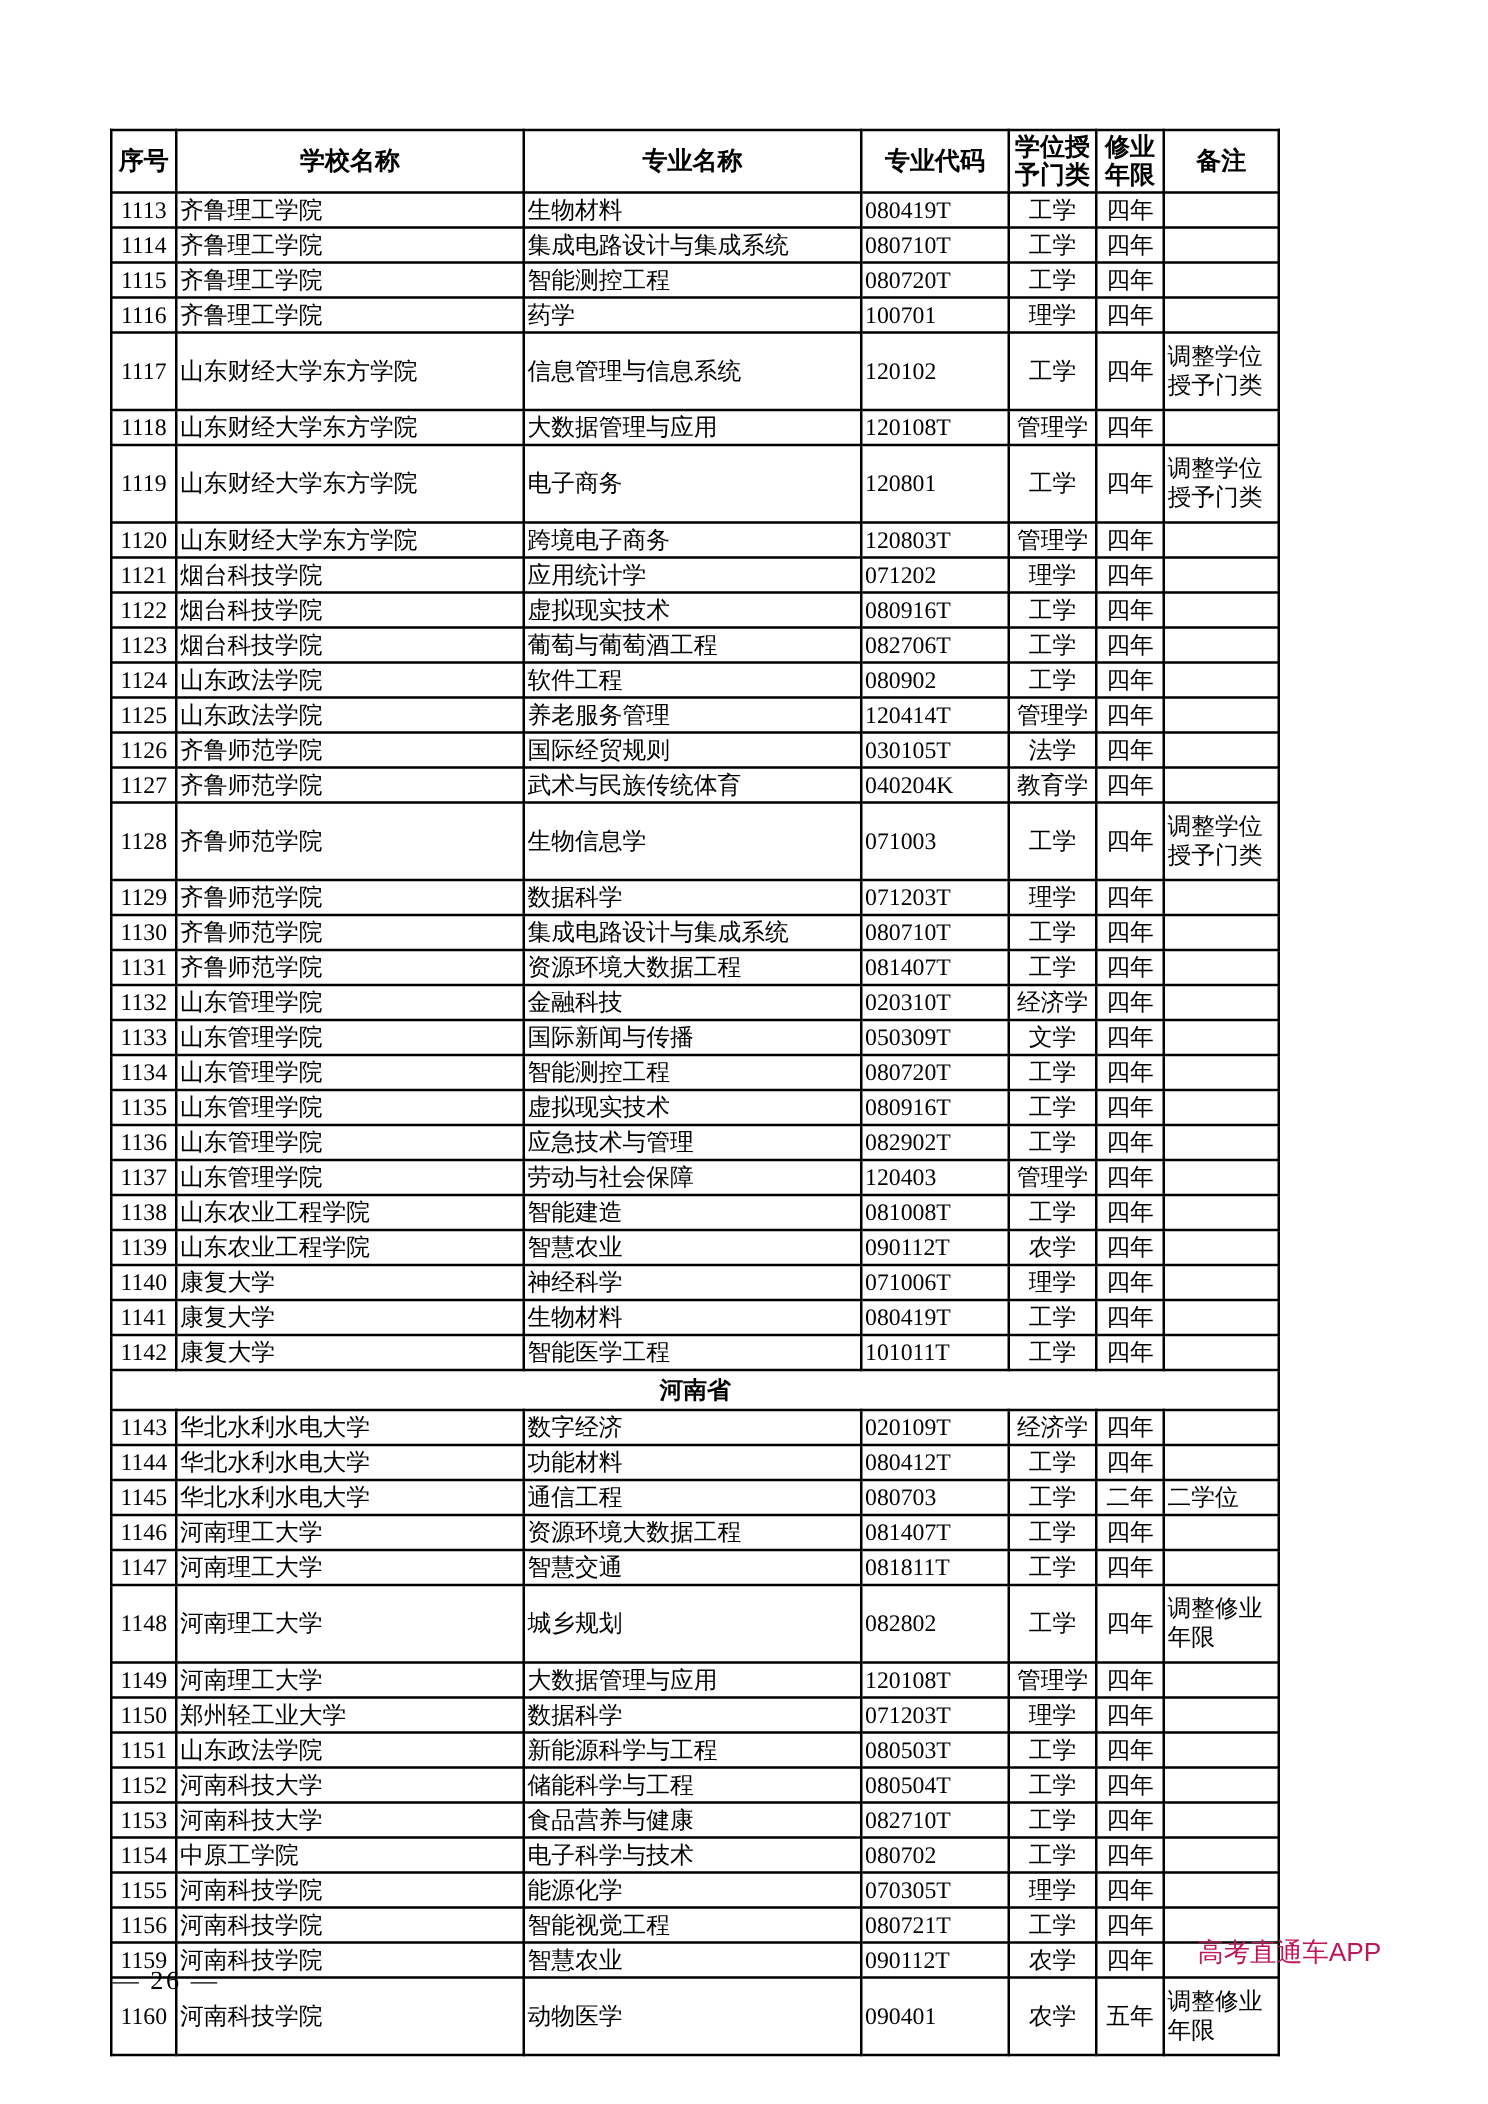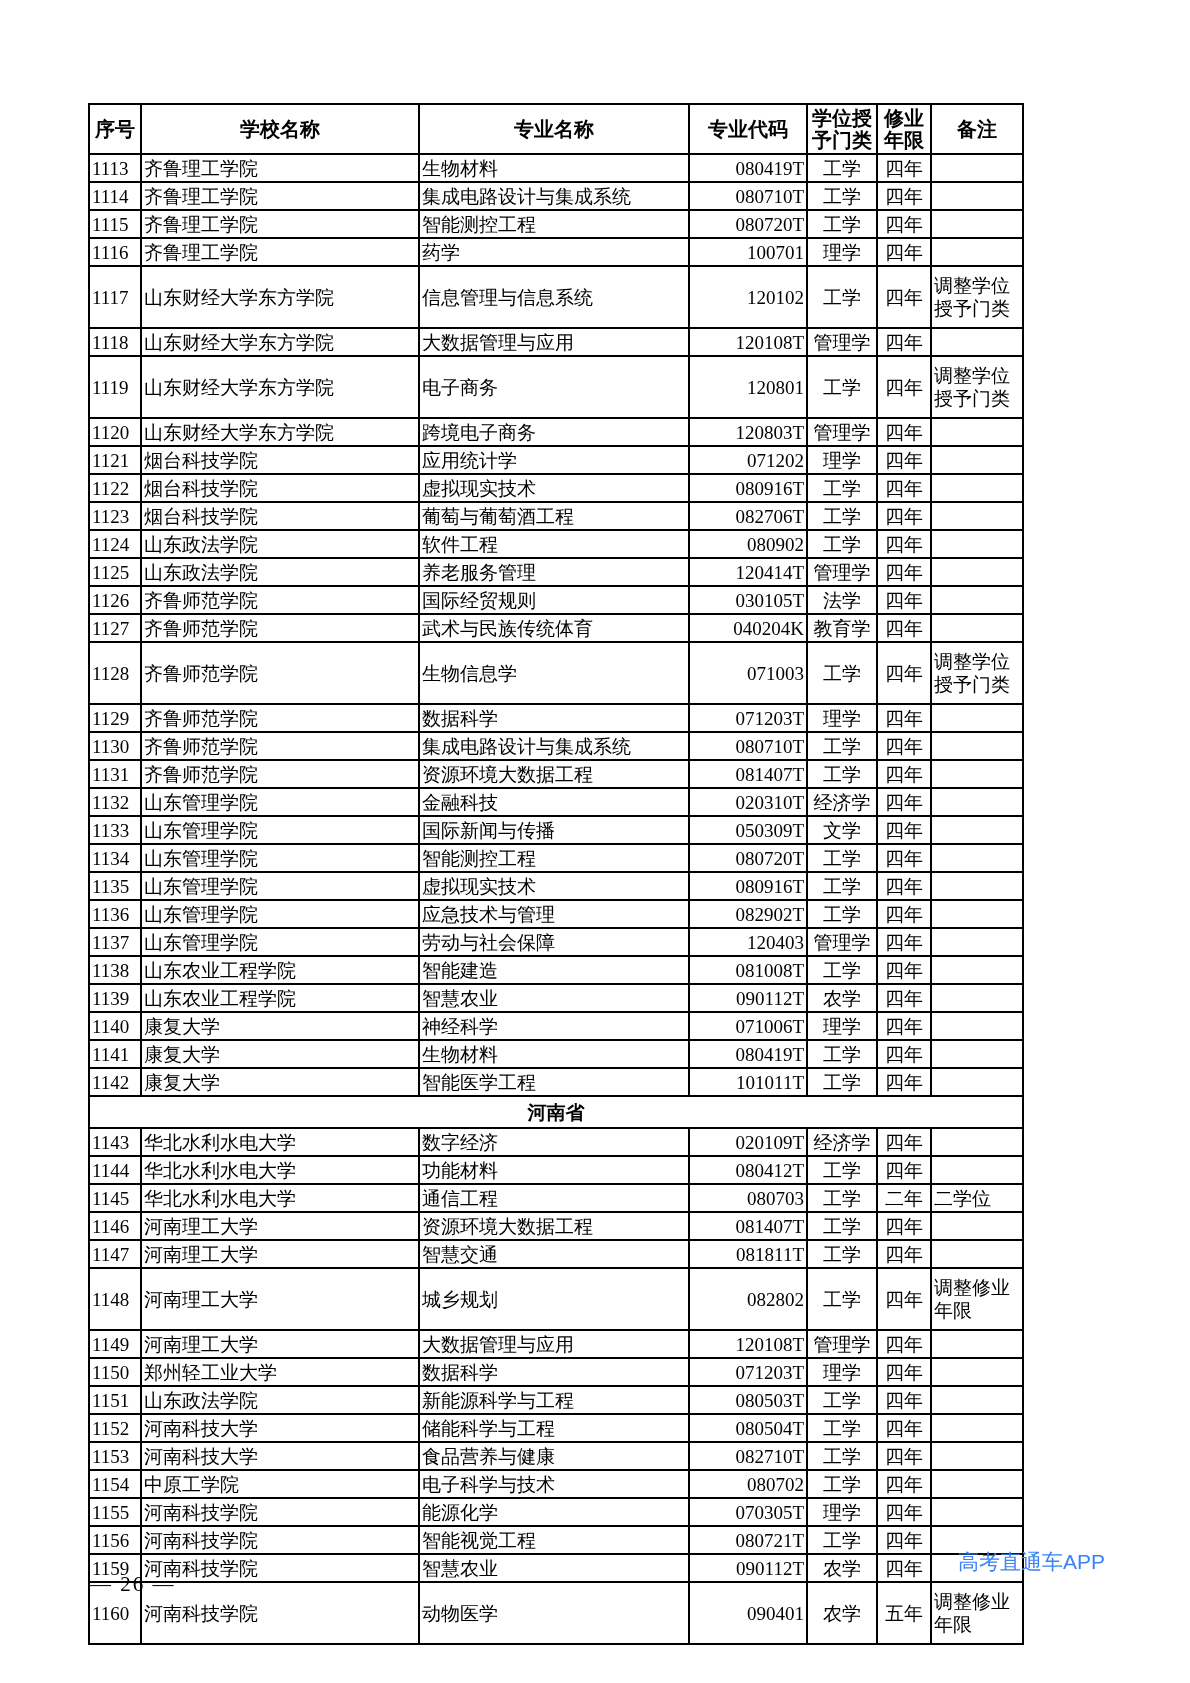--- a/index.html
+++ b/index.html
@@ -39,24 +39,24 @@
   }
   table.majors th {
     font-weight: bold;
     font-size: 20px;
     text-align: center;
     padding: 2px 4px;
     line-height: 22px;
   }
   tr.data-row td { height: 24px; }
   tr.tall td { height: 58px; }
-  .c-no     { text-align: left; }
+  .c-no     { text-align: center; }
   .c-school { text-align: left; padding-left: 3px; }
   .c-major  { text-align: left; padding-left: 5px; }
-  .c-code   { text-align: right; padding-left: 6px; }
+  .c-code   { text-align: left; padding-left: 6px; }
   .c-degree { text-align: center; padding-left: 1px; padding-right: 1px; }
   .c-years  { text-align: center; }
   .c-note   { text-align: left; padding-left: 4px; line-height: 24px; }
   .c-section {
     text-align: center;
     font-weight: bold;
     font-size: 20px;
     height: 28px;
     margin-top: 11px;
   }
@@ -65,21 +65,21 @@
     left: 90px;
     top: 1572px;
     font-size: 21px;
     letter-spacing: 2px;
   }
   .footer-watermark {
     position: absolute;
     right: 85px;
     top: 1548px;
     font-size: 21px;
-    color: #3b82f6;
+    color: #be185d;
     font-family: "Liberation Sans", "DejaVu Sans", sans-serif;
   }
 </style>
 </head>
 <body>
 
 <div class="page">
 
   <table class="majors">
     <colgroup>

